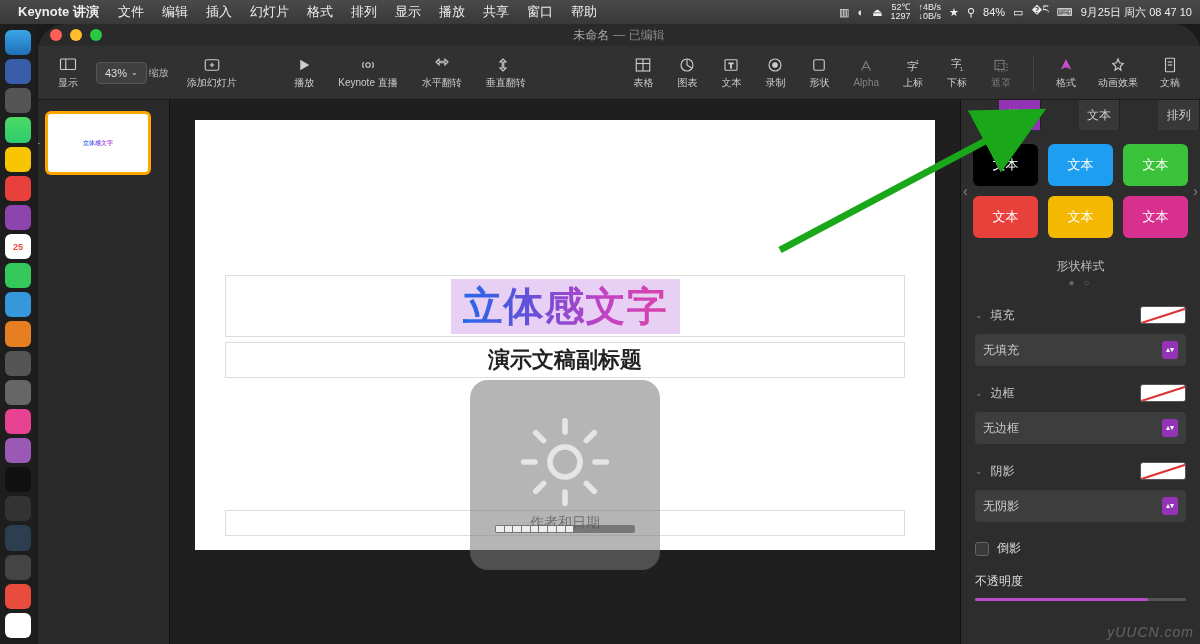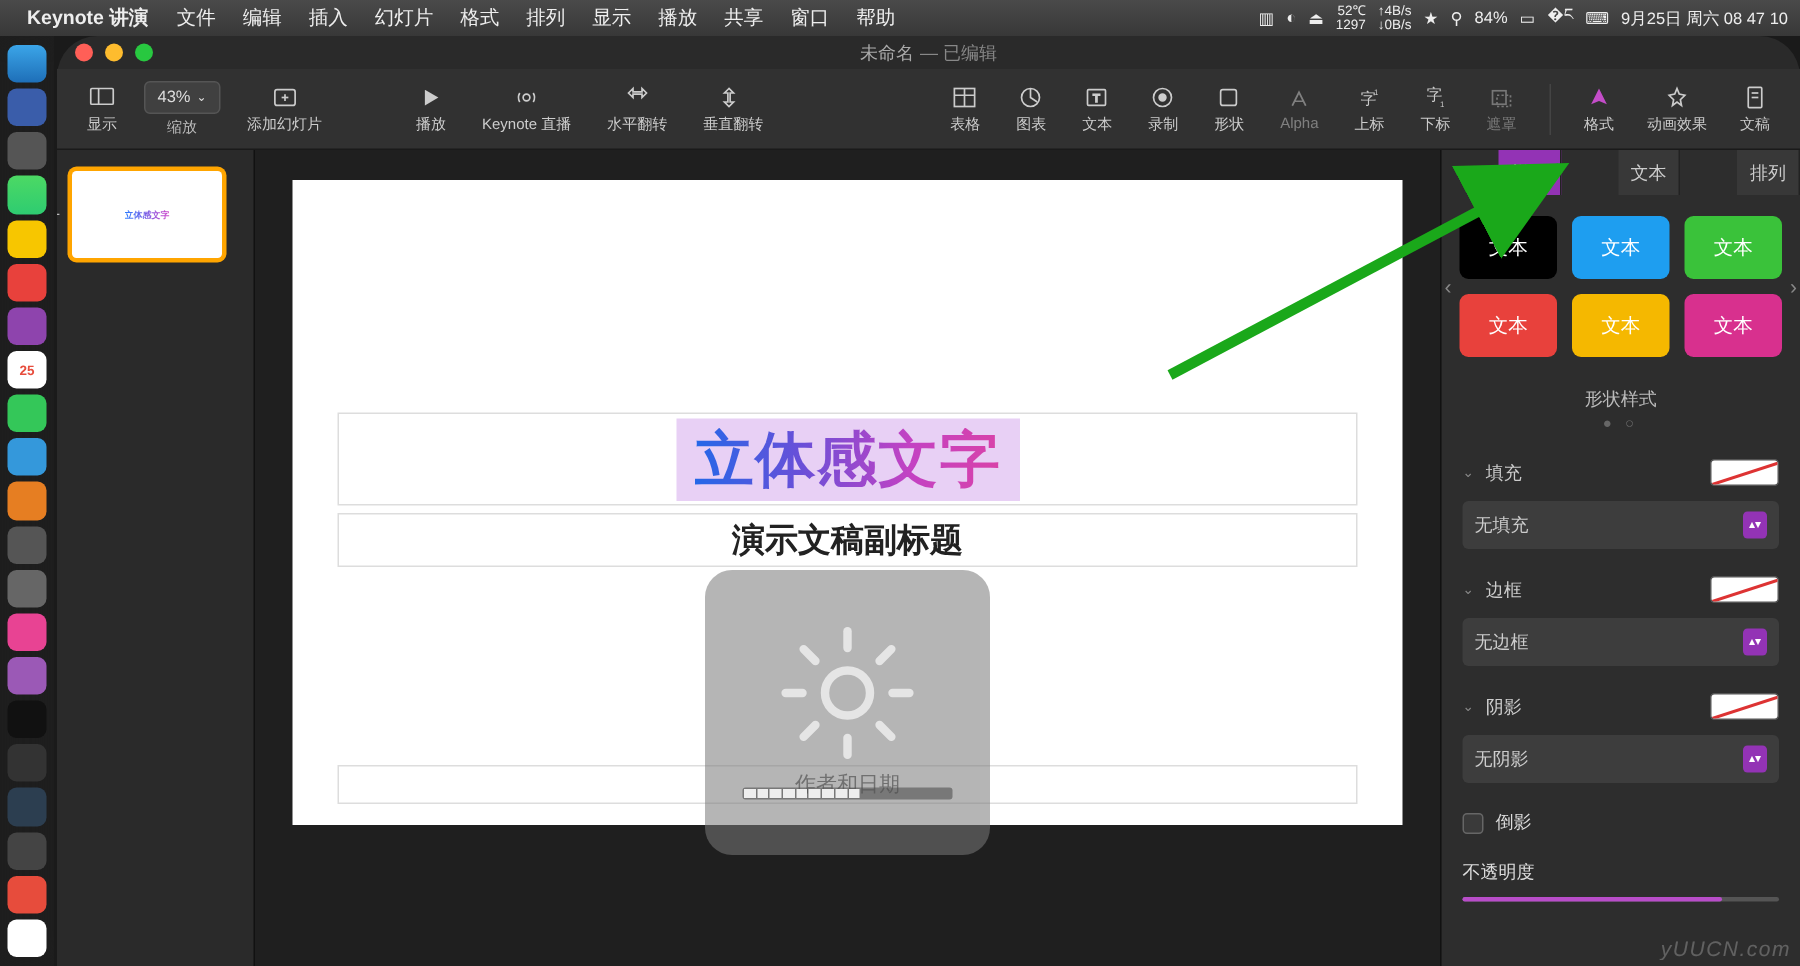--- a/index.html
+++ b/index.html
@@ -162,21 +162,21 @@
   </div>
 
   <div class="toolbar">
     <div class="tool-btn">
         <svg viewBox="0 0 24 24" fill="none" stroke="currentColor" stroke-width="1.5">
           <rect x="2" y="4" width="20" height="14" rx="1"></rect>
           <line x1="9" y1="4" x2="9" y2="18"></line>
         </svg>
         <span>显示</span>
       </div>
-    <div style="display:flex;flex-direction:column;align-items:center;gap:2px">
+    <div style="display:flex;flex-direction:row;align-items:center;gap:2px">
       <div class="zoom-btn">
           <span>43%</span>
           <span style="font-size:8px">⌄</span>
         </div>
       <span style="font-size:10px;color:#bbb">缩放</span>
     </div>
     <div class="tool-btn">
         <svg viewBox="0 0 24 24" fill="none" stroke="currentColor" stroke-width="1.5">
           <rect x="3" y="5" width="18" height="14" rx="2"></rect>
           <line x1="12" y1="9" x2="12" y2="15"></line>

